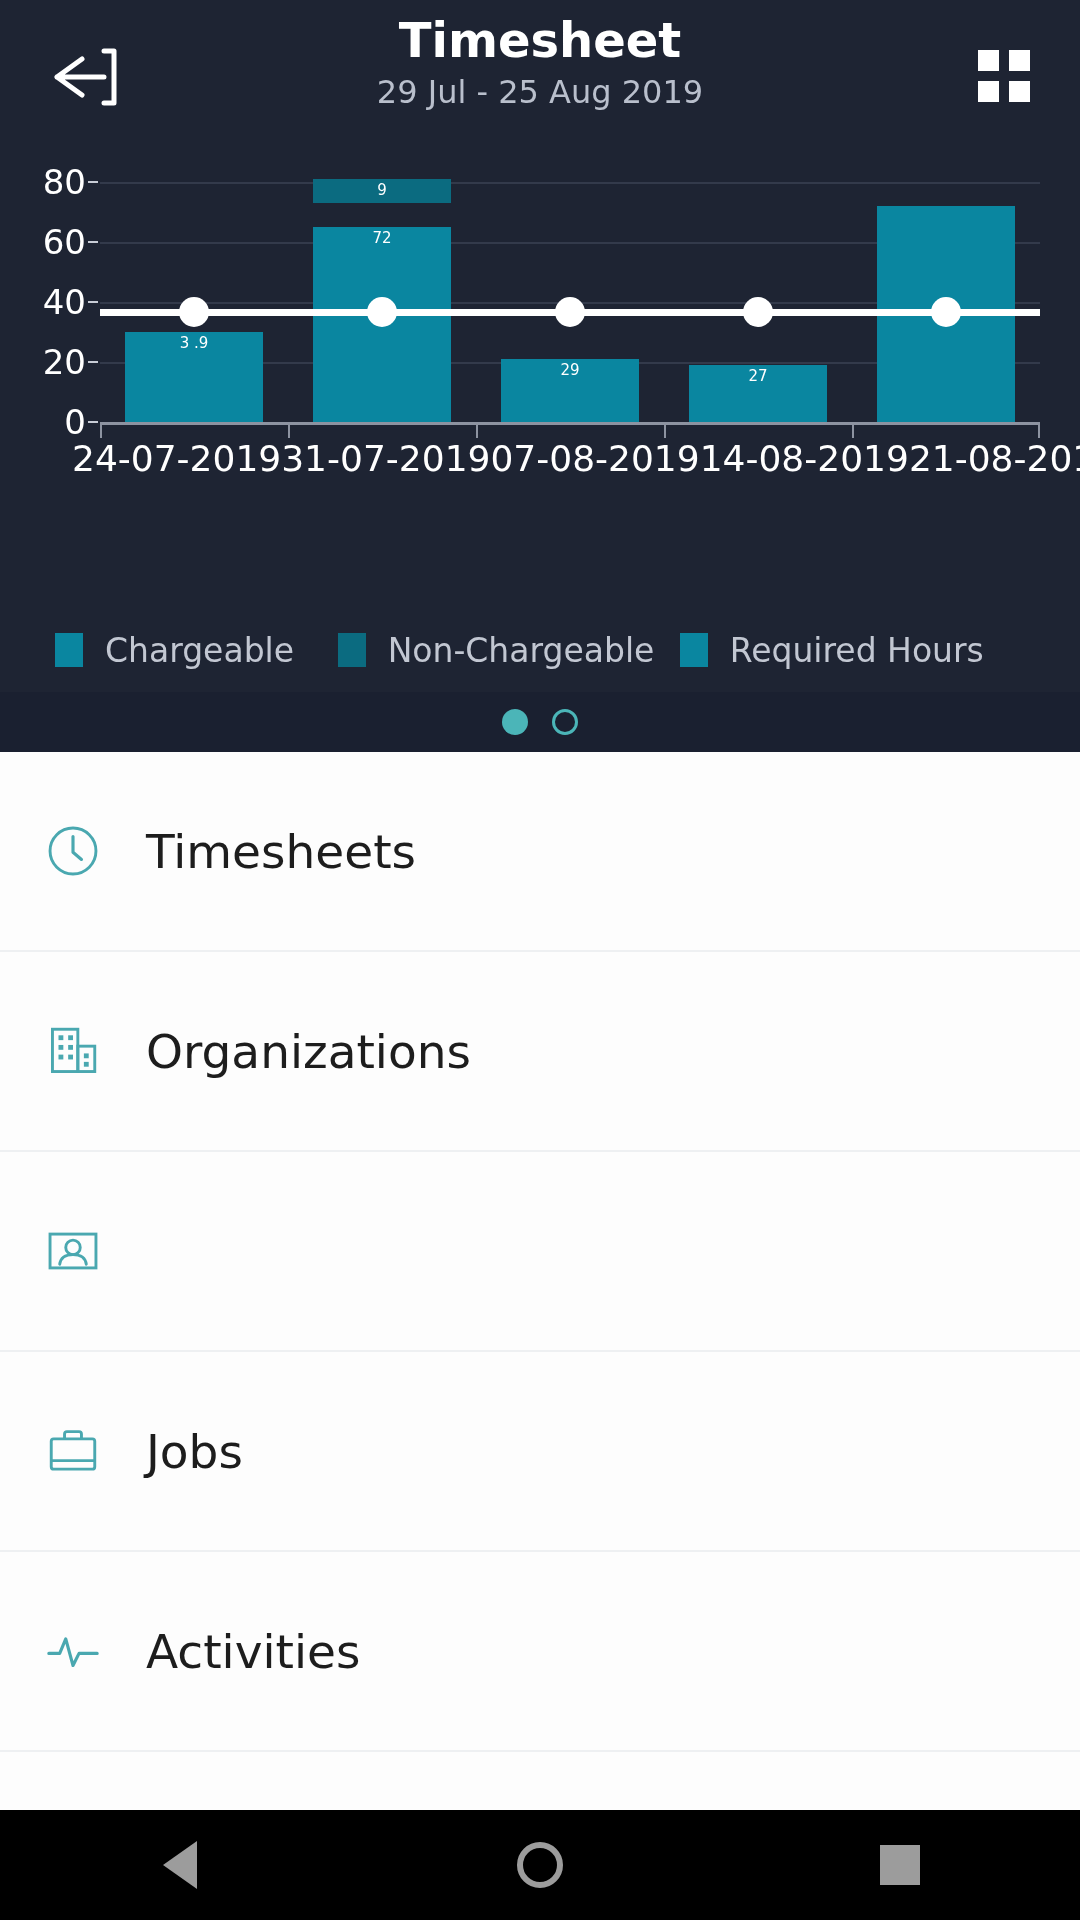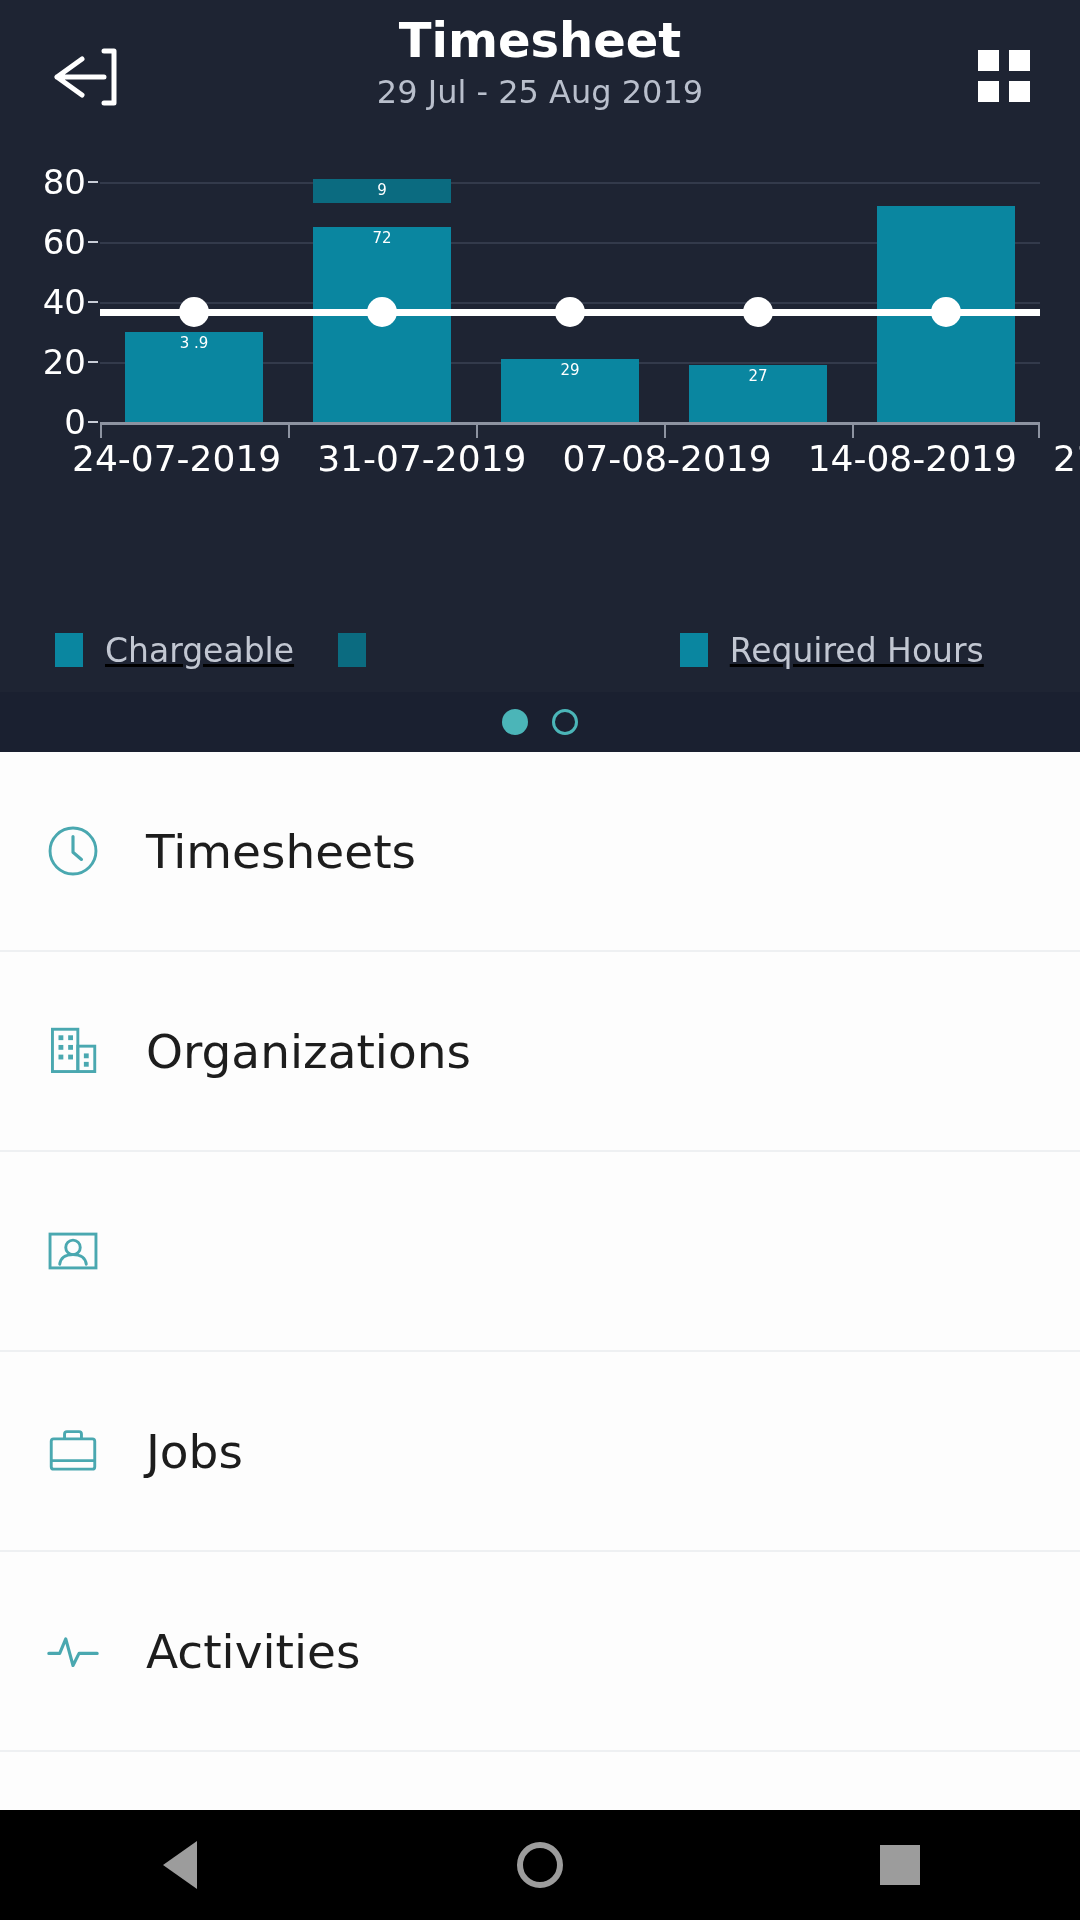--- a/index.html
+++ b/index.html
@@ -121,33 +121,32 @@
   }
   .x-tick-slot { flex: 1 1 0; position: relative; }
   .x-tick-mark {
     position: absolute; left: 0; top: 0; width: 2px; height: 14px;
     background: #8d93a1;
   }
   .x-tick-mark.last { left: auto; right: 0; }
   .x-labels {
     position: absolute; left: 72px; top: 284px; width: 1000px; height: 50px;
     display: flex;
-    gap: 36px;
   }
   .x-lab {
     flex: 1 1 0; text-align: center;
     color: #ffffff; font-size: 36px; line-height: 46px;
     white-space: nowrap;
   }
 
   
   .legend {
     position: absolute; left: 0; top: 620px;
     width: 1007px; height: 60px;
-    display: flex; align-items: center; text-decoration: underline;
+    display: flex; align-items: center;
   }
   .legend-item {
     display: flex; align-items: center;
   }
   .legend-item.i0 { width: 340px; padding-left: 55px; }
   .legend-item.i1 { width: 345px; }
   .legend-item.i2 { width: 330px; }
   .legend-swatch {
     width: 28px; height: 34px; flex: 0 0 28px;
   }
@@ -355,20 +354,21 @@
       </div>
     </div>
 
     <div class="legend">
       <div class="legend-item i0">
         <span class="legend-swatch" style="background:#0a86a0;"></span>
         <span class="legend-text">Chargeable</span>
       </div>
       <div class="legend-item i1">
         <span class="legend-swatch" style="background:#0b6b80;"></span>
+        <span class="legend-text">Non-Chargeable</span>
       </div>
       <div class="legend-item i2">
         <span class="legend-swatch" style="background:#0a86a0;"></span>
         <span class="legend-text">Required Hours</span>
       </div>
     </div>
 
     <div class="pager">
       <div class="dot active"></div>
       <div class="dot inactive"></div>

